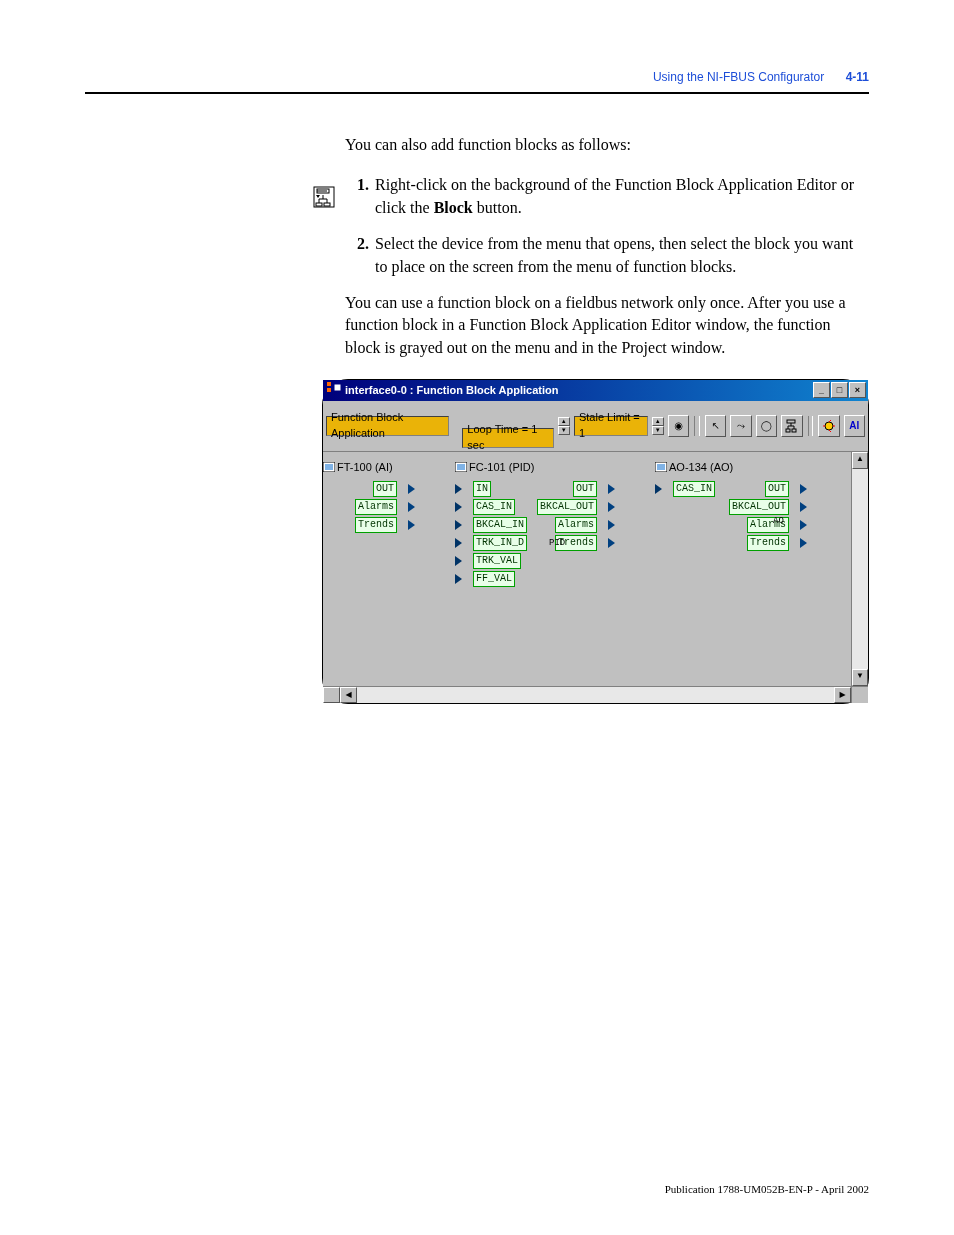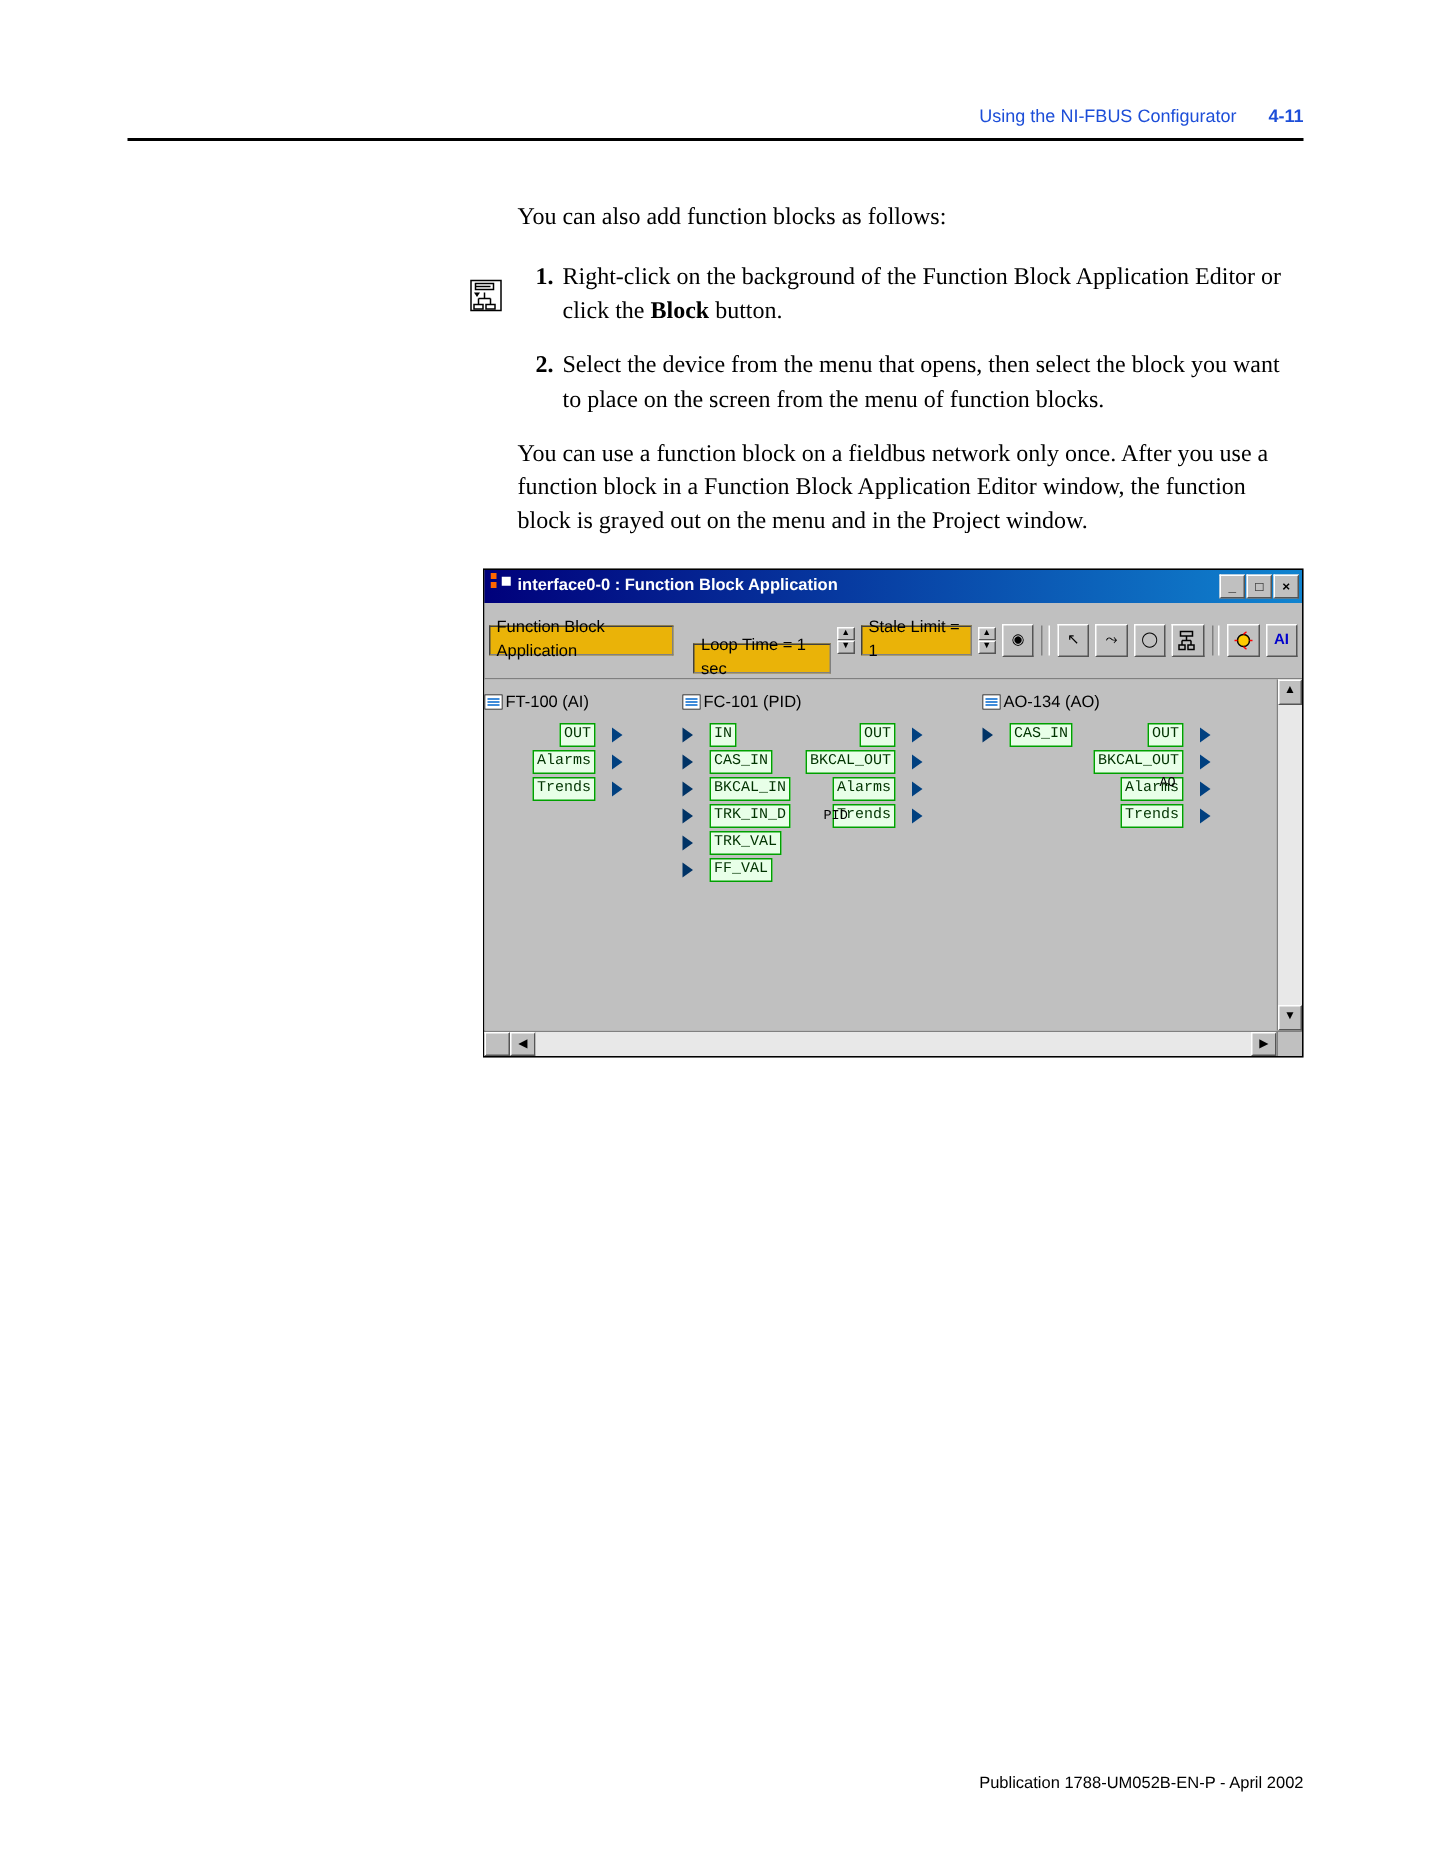--- a/index.html
+++ b/index.html
@@ -112,21 +112,21 @@
     font-size:10px; color:#003300;
   }
   .tri-r { width:0;height:0;border-top:5px solid transparent;border-bottom:5px solid transparent;border-left:7px solid #004080;}
   .tri-r.in { border-left-color:#003366; }
   .blk1 { width:92px; }
   .blk2 { width:160px; }
   .blk3 { width:152px; }
   .sublabel { font-size:9px; font-family:"Courier New", monospace; color:#000; margin:2px 0 0 28px;}
   .footer {
     position:absolute; bottom:40px; right:85px;
-    font-family: Liberation Sans, sans-serif; font-size:11px; color:#000;
+    font-family: Liberation Serif, serif; font-size:11px; color:#000;
   }
   .list-icon { width:12px; height:10px; }
 </style>
 </head>
 <body>
 
 <div class="page">
   <div class="header">
     <span>Using the NI-FBUS Configurator</span>
     <span class="pn">4-11</span>
@@ -159,21 +159,21 @@
       <div class="ol-num">2.</div>
       <div class="ol-text">Select the device from the menu that opens, then select the block you want to place on the screen from the menu of function blocks.</div>
     </div>
 
     <div class="tip-row">
       <div class="tip-text">You can use a function block on a fieldbus network only once. After you use a function block in a Function Block Application Editor window, the function block is grayed out on the menu and in the Project window.</div>
     </div>
 
 
 
-    <div class="screenshot" style="margin-left:-23px;">
+    <div class="screenshot" style="margin-left:-23px;border-radius:26px;">
       <div class="titlebar">
         <div class="left">
           <span>
             <svg width="14" height="12">
                 <rect x="0" y="0" width="4" height="4" fill="#ff6600"></rect>
                 <rect x="0" y="6" width="4" height="4" fill="#ff6600"></rect>
                 <rect x="8" y="3" width="5" height="5" fill="#fff" stroke="#fff"></rect>
               </svg>
           </span>
           <span>interface0-0 : Function Block Application</span>

